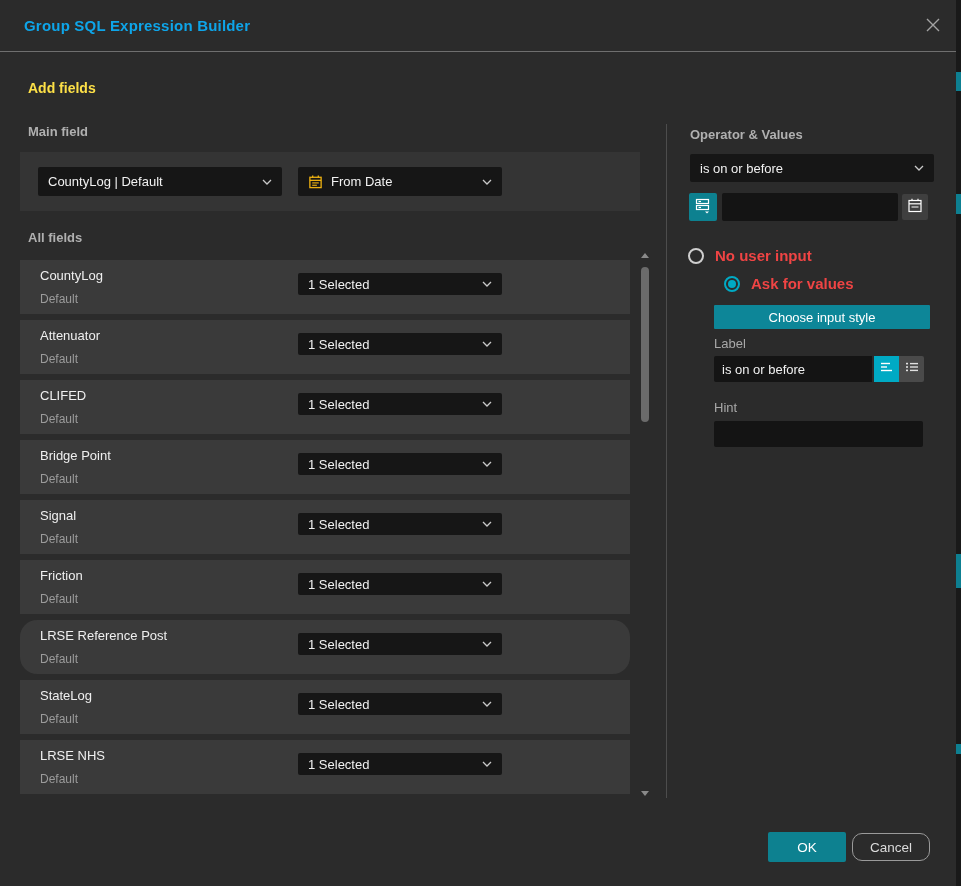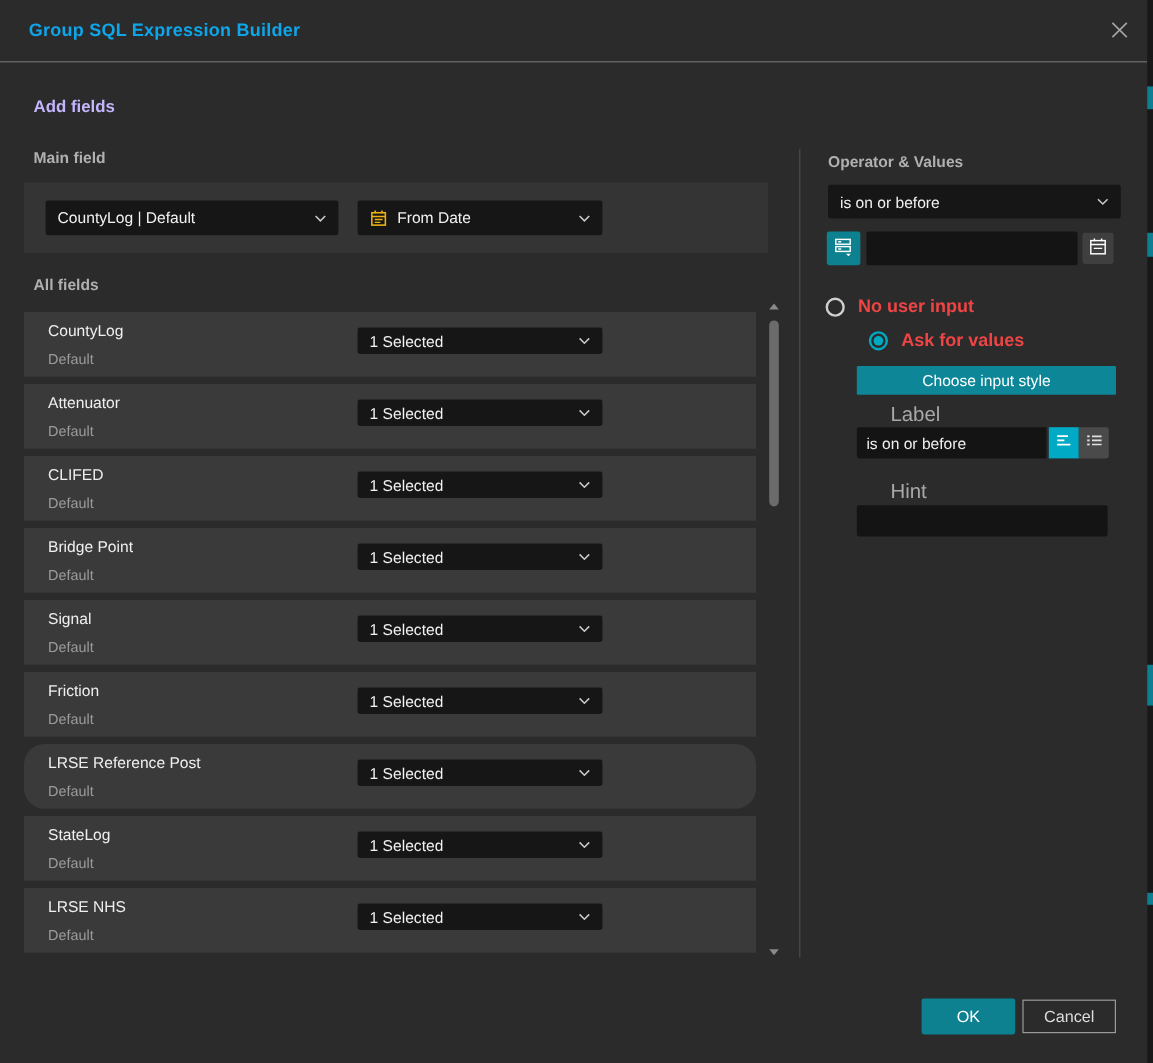--- a/index.html
+++ b/index.html
@@ -6,21 +6,21 @@
   html,body { width: 961px; height: 886px; background:#202020; }
   body { font-family: "Liberation Sans", sans-serif; overflow: hidden; }
   .screen { position:relative; width:961px; height:886px; background:#2b2b2b; }
 
   
   .titlebar { position:absolute; left:0; top:0; width:956px; height:52px; background:#2b2b2b; border-bottom:1px solid #6f6f6f; }
   .title { position:absolute; left:24px; top:0; line-height:52px; font-size:15px; font-weight:700; color:#0ea5e9; letter-spacing:.2px; }
   .close-btn { position:absolute; right:12px; top:16px; width:22px; height:22px; display:flex; align-items:center; justify-content:center; cursor:pointer; }
 
   
-  .h-add { position:absolute; left:28px; top:80px; font-size:14px; font-weight:700; color:#c4b5fd; }
+  .h-add { position:absolute; left:28px; top:80px; font-size:14px; font-weight:700; color:#fde047; }
   .sec { position:absolute; font-size:13px; font-weight:700; color:#b0b0b0; }
 
   
   .main-panel { position:absolute; left:20px; top:152px; width:620px; height:59px; background:#343434; }
   .dd { background:#161616; border-radius:2px; display:flex; align-items:center; color:#f1f1f1; font-size:13px; padding:0 10px; cursor:pointer; }
   .dd .dd-label { white-space:nowrap; overflow:hidden; }
   .dd .chev { margin-left:auto; display:flex; align-items:center; }
   .dd1 { position:absolute; left:18px; top:15px; width:244px; height:29px; }
   .dd2 { position:absolute; left:278px; top:15px; width:204px; height:29px; }
   .dd2 .cal { margin-right:8px; display:flex; align-items:center; }
@@ -46,30 +46,30 @@
   .cal-btn { position:absolute; left:902px; top:194px; width:26px; height:26px; background:#3f3f3f; border-radius:2px; display:flex; align-items:center; justify-content:center; cursor:pointer; }
 
   .radio-row { position:absolute; left:688px; display:flex; align-items:center; gap:11px; cursor:pointer; }
   .radio { width:16px; height:16px; border-radius:50%; border:2px solid #cfcfcf; background:transparent; position:relative; flex:0 0 auto; }
   .radio.sel { border-color:#00aac4; }
   .radio.sel::after { content:""; position:absolute; left:2px; top:2px; width:8px; height:8px; border-radius:50%; background:#00aac4; }
   .radio-label { font-size:15px; color:#ef4444;font-weight:bold; }
 
   .style-btn { position:absolute; left:714px; top:305px; width:216px; height:24px; background:#0d8698; color:#ffffff; font-size:13px; display:flex; align-items:center; justify-content:center; border-radius:1px; cursor:pointer; }
 
-  .mini-label { position:absolute; font-size:17px; color:#a8a8a8;margin-left:28px; }
+  .mini-label { position:absolute; font-size:13px; color:#a8a8a8; }
   .label-input { position:absolute; left:714px; top:356px; width:158px; height:26px; background:#141414; border:none; border-radius:2px 0 0 2px; color:#f0f0f0; font-size:13px; padding:0 8px; font-family:"Liberation Sans",sans-serif; }
   .icon-btn { position:absolute; top:356px; width:25px; height:26px; display:flex; align-items:center; justify-content:center; cursor:pointer; }
   .icon-btn.active { background:#00aac4; left:874px; }
   .icon-btn.plain { background:#4a4a4a; left:899px; border-radius:0 2px 2px 0; }
   .hint-input { position:absolute; left:714px; top:421px; width:209px; height:26px; background:#141414; border:none; border-radius:2px; color:#f0f0f0; font-size:13px; padding:0 8px; font-family:"Liberation Sans",sans-serif; }
 
   
   .ok-btn { position:absolute; left:768px; top:832px; width:78px; height:30px; background:#0d8190; color:#ffffff; font-size:13.5px; display:flex; align-items:center; justify-content:center; border-radius:2px; cursor:pointer; }
-  .cancel-btn { position:absolute; left:852px; top:833px; width:78px; height:28px; background:transparent; border:1px solid #9a9a9a; color:#dcdcdc; font-size:13.5px; display:flex; align-items:center; justify-content:center; border-radius:0; cursor:pointer; }
+  .cancel-btn { position:absolute; left:852px; top:833px; width:78px; height:28px; background:transparent; border:1px solid #9a9a9a; color:#dcdcdc; font-size:13.5px; display:flex; align-items:center; justify-content:center; border-radius:10px; cursor:pointer; }
 
   
   .edge { position:absolute; left:956px; top:0; width:5px; height:886px; background:#191919; }
   .edge .seg { position:absolute; left:0; width:5px; background:#0d7f91; }
   .seg1 { top:72px;  height:19px; }
   .seg2 { top:194px; height:20px; }
   .seg3 { top:554px; height:34px; }
   .seg4 { top:744px; height:10px; }
 </style>
 </head>

